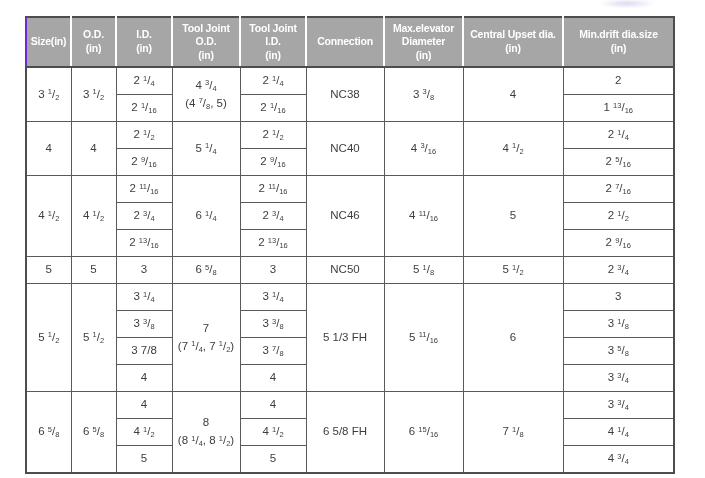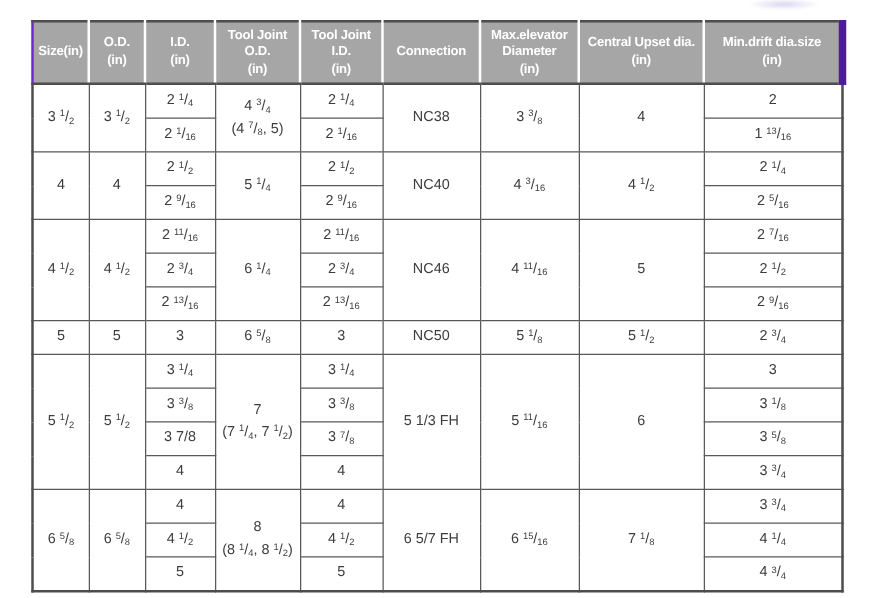--- a/index.html
+++ b/index.html
@@ -10,21 +10,21 @@
   }
   .tbl-wrap{position:absolute;left:25px;top:16px;}
   table{border-collapse:collapse;table-layout:fixed;width:648px;border:2px solid #4d4d4d;}
   th{
     background:#a6a6a6;color:#ffffff;font-weight:bold;font-size:10.5px;letter-spacing:-0.2px;
     border-left:2px solid #ffffff;border-right:2px solid #ffffff;
     border-top:2px solid #4d4d4d;border-bottom:2px solid #4d4d4d;
     height:44px;text-align:center;vertical-align:middle;line-height:1.3;padding:2px 0;
   }
   th:first-child{border-left:2px solid #6d28d9;}
-  th:last-child{border-right:6px solid #4c1d95;margin-left:44px;}
+  th:last-child{border-right:1px solid #4c1d95;margin-left:44px;}
   td{
     border:1px solid #595959;font-size:11.5px;color:#3d3d3d;background:#ffffff;
     text-align:center;vertical-align:middle;height:26px;padding:0 2px;line-height:1.55;
   }
   td sup,td sub{font-size:7.5px;line-height:0;vertical-align:baseline;position:relative;}
   td sup{top:-3.5px;}
   td sub{top:2px;}
   .smudge{
     position:absolute;left:598px;top:-1px;width:58px;height:9px;pointer-events:none;
     background:radial-gradient(ellipse at center, rgba(186,180,228,0.55) 0%, rgba(186,180,228,0) 70%);
@@ -152,21 +152,21 @@
           <td>4</td>
           <td>4</td>
           <td>3 <sup>3</sup>/<sub>4</sub></td>
         </tr>
         <tr>
           <td rowspan="3">6 <sup>5</sup>/<sub>8</sub></td>
           <td rowspan="3">6 <sup>5</sup>/<sub>8</sub></td>
           <td>4</td>
           <td rowspan="3">8<br>(8 <sup>1</sup>/<sub>4</sub>, 8 <sup>1</sup>/<sub>2</sub>)</td>
           <td>4</td>
-          <td rowspan="3">6 5/7 FH</td>
+          <td rowspan="3">6 5/8 FH</td>
           <td rowspan="3">6 <sup>15</sup>/<sub>16</sub></td>
           <td rowspan="3">7 <sup>1</sup>/<sub>8</sub></td>
           <td>3 <sup>3</sup>/<sub>4</sub></td>
         </tr>
         <tr>
           <td>4 <sup>1</sup>/<sub>2</sub></td>
           <td>4 <sup>1</sup>/<sub>2</sub></td>
           <td>4 <sup>1</sup>/<sub>4</sub></td>
         </tr>
         <tr>

